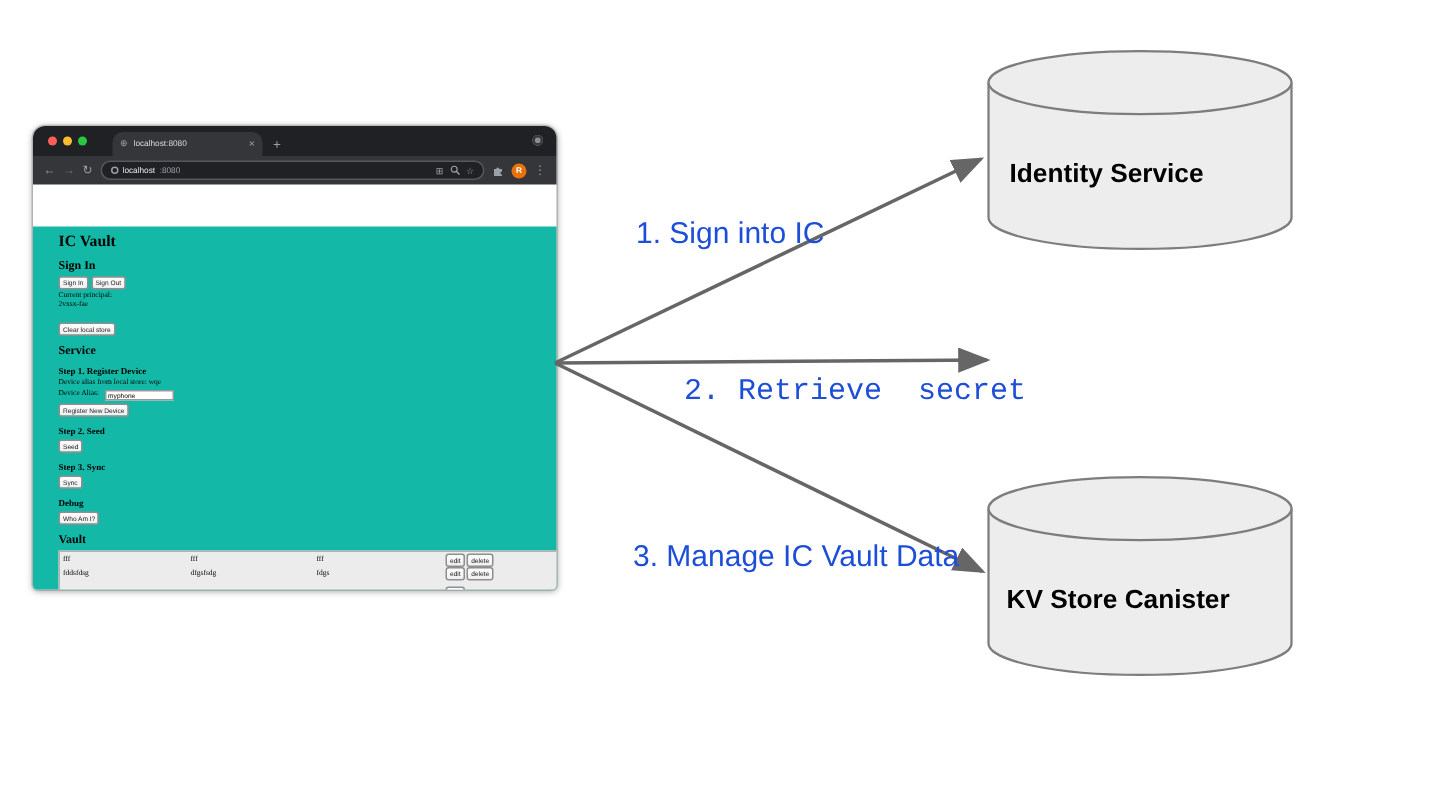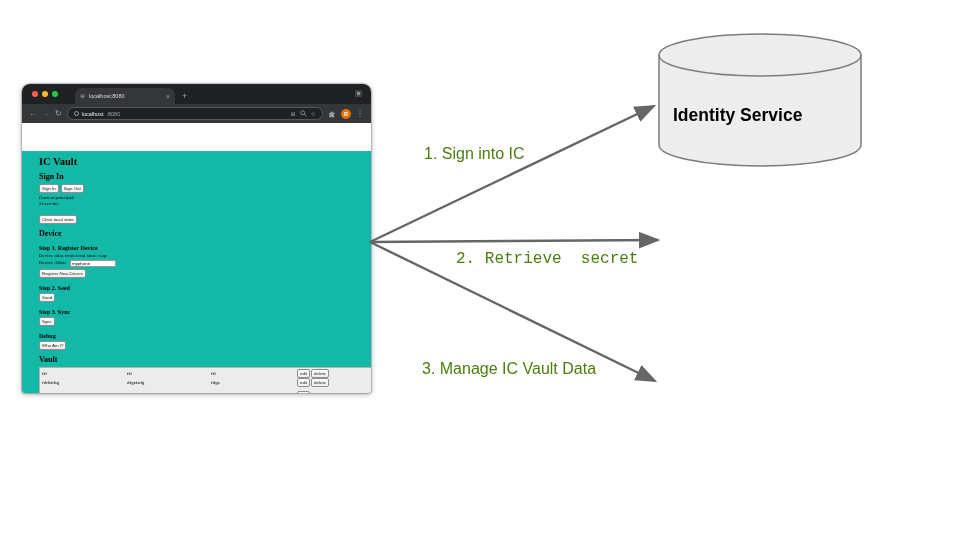--- a/index.html
+++ b/index.html
@@ -52,21 +52,21 @@
   .inp { font-family:"Liberation Sans", sans-serif; font-size:4.4px; height:7px; width:46px;
          border:1px solid #999; background:#fff; padding:0 1px; }
   .aliasrow { display:flex; align-items:center; gap:4px; margin:1px 0; }
   .vtable { margin-top:2px; width:337px; background:#ececec; border:1px solid #b3b3b3; padding:1px 2px; }
   .vrow { display:grid; grid-template-columns:85px 84px 86px auto; align-items:center; height:9px; }
   .vcell { font-size:5px; }
   .vbtns { display:flex; gap:1px; }
 
   
   .arrows { position:absolute; left:366px; top:84px; }
-  .alabel { position:absolute; color:#4d7c0f; font-size:16px; white-space:pre; }
+  .alabel { position:absolute; color:#1d4ed8; font-size:20px; white-space:pre; }
   .alabel1 { left:424px; top:145px; }
   .alabel2 { left:456px; top:250px;font-family:Liberation Mono, monospace; }
   .alabel3 { left:422px; top:360px;text-align:right; }
   .cyl { position:absolute; width:208px; height:138px; }
   .cyl1 { left:656px; top:32px;text-decoration:underline; }
   .cyl2 { left:656px; top:177px; }
   .cyl3 { left:656px; top:316px; }
   .cyl text { font-family:"Liberation Sans", sans-serif; font-weight:bold; font-size:17.5px; fill:#000; }
 </style>
 </head>
@@ -120,21 +120,21 @@
       <div class="btnrow">
         <span class="b">Sign In</span>
         <span class="b">Sign Out</span>
       </div>
       <div class="line">Current principal:</div>
       <div class="line">2vxsx-fae</div>
       <div class="btnrow gap8">
         <span class="b">Clear local store</span>
       </div>
 
-      <h2>Device</h2>
+      <h2>Service</h2>
 
       <h3>Step 1. Register Device</h3>
       <div class="line">Device alias from local store: wqe</div>
       <div class="aliasrow">
         <span class="line">Device Alias:</span>
         <input class="inp" value="myphone" style="">
       </div>
       <div class="btnrow">
         <span class="b">Register New Device</span>
       </div>
@@ -204,14 +204,21 @@
   <div class="alabel alabel2">2. Retrieve  secret</div>
   <div class="alabel alabel3">3. Manage IC Vault Data</div>
 
   <div class="cyl cyl1">
     <svg width="208" height="138" viewBox="0 0 208 138">
       <path d="M3,23 v90 a101,21 0 0 0 202,0 v-90" fill="#ededed" stroke="#7d7d7d" stroke-width="1.5"></path>
       <ellipse cx="104" cy="23" rx="101" ry="21" fill="#ededed" stroke="#7d7d7d" stroke-width="1.5"></ellipse>
       <text x="17" y="89">Identity Service</text>
     </svg>
   </div>
+  <div class="cyl cyl3">
+    <svg width="208" height="138" viewBox="0 0 208 138">
+      <path d="M3,23 v90 a101,21 0 0 0 202,0 v-90" fill="#ededed" stroke="#7d7d7d" stroke-width="1.5"></path>
+      <ellipse cx="104" cy="23" rx="101" ry="21" fill="#ededed" stroke="#7d7d7d" stroke-width="1.5"></ellipse>
+      <text x="15" y="89">KV Store Canister</text>
+    </svg>
+  </div>
 
 </div>
 
 </body></html>

